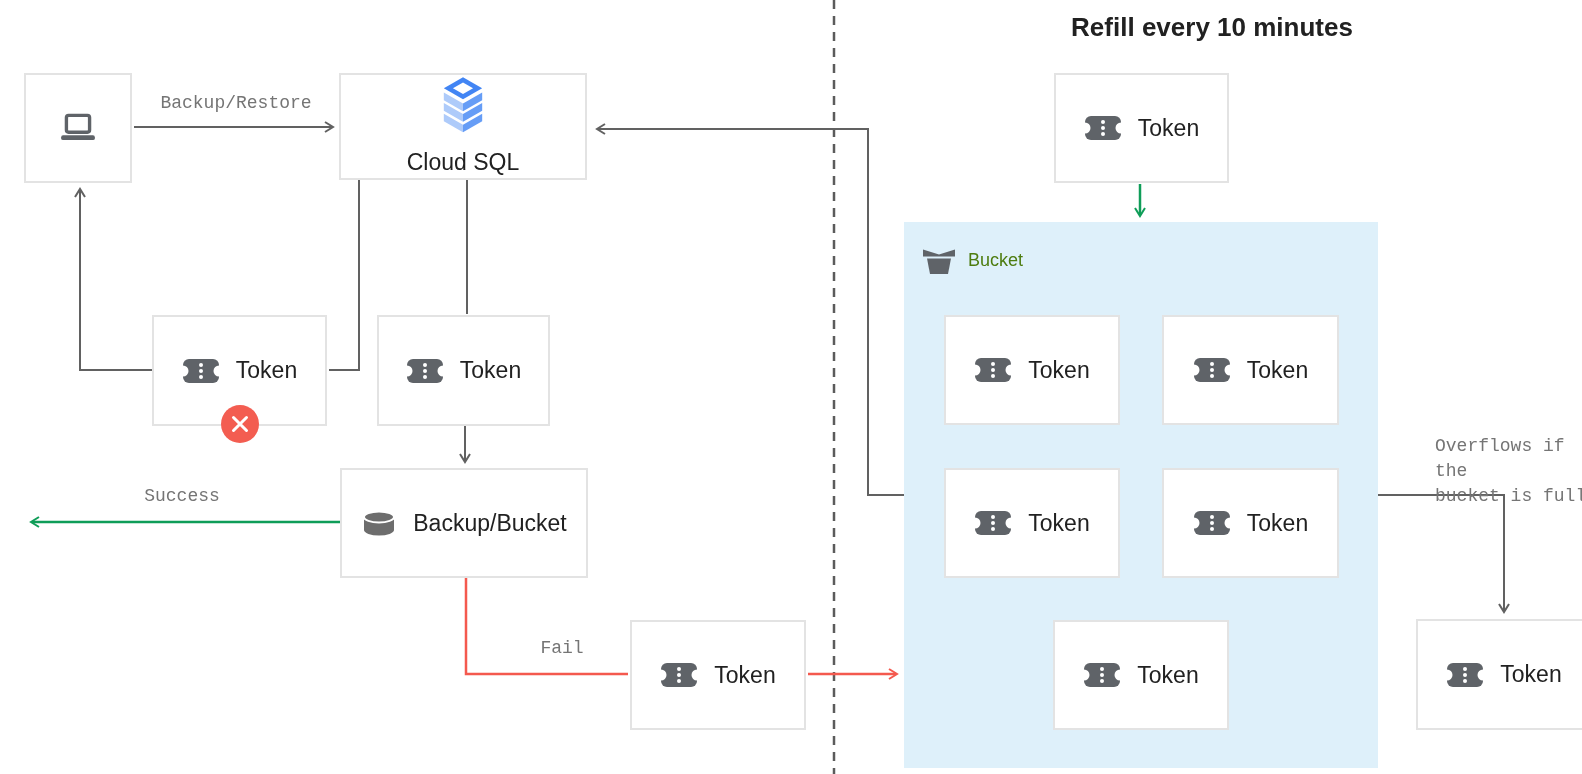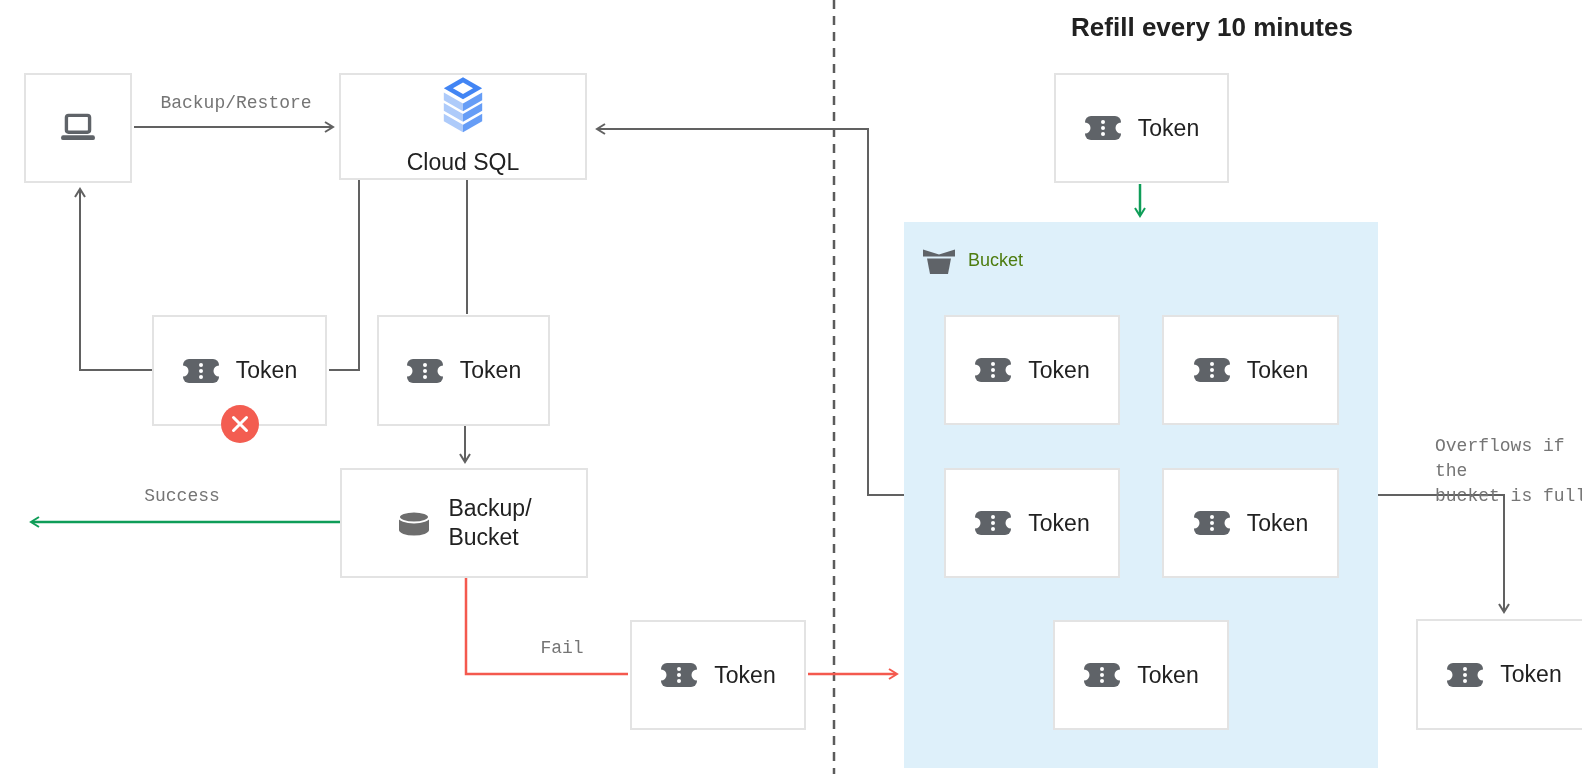--- a/index.html
+++ b/index.html
@@ -11,21 +11,21 @@
   .bucket-area{
     position:absolute;left:892px;top:222px;width:474px;height:546px;
     background:#def0fa;z-index:0;
   }
   .node{
     position:absolute;background:#ffffff;border:2px solid #e3e3e3;
     display:flex;align-items:center;justify-content:center;gap:16px;
     box-sizing:border-box;z-index:2;font-size:23px;color:#212121;
   }
   .node .lbl{white-space:nowrap;}
-  .two-line{display:flex;flex-direction:column;line-height:29px;text-align:left;}
+  .two-line{display:flex;flex-direction:row;line-height:29px;text-align:left;align-items:flex-end;}
   .gray-label{
     position:absolute;z-index:2;font-size:18px;color:#757575;line-height:25px;font-family:Liberation Mono, monospace;
   }
   .center-text{text-align:center;}
   .title{
     position:absolute;left:1000px;top:12px;width:400px;text-align:center;
     font-size:26px;font-weight:700;color:#212121;z-index:2;
   }
   .bucket-tag{
     position:absolute;left:910px;top:246px;display:flex;align-items:center;gap:12px;

